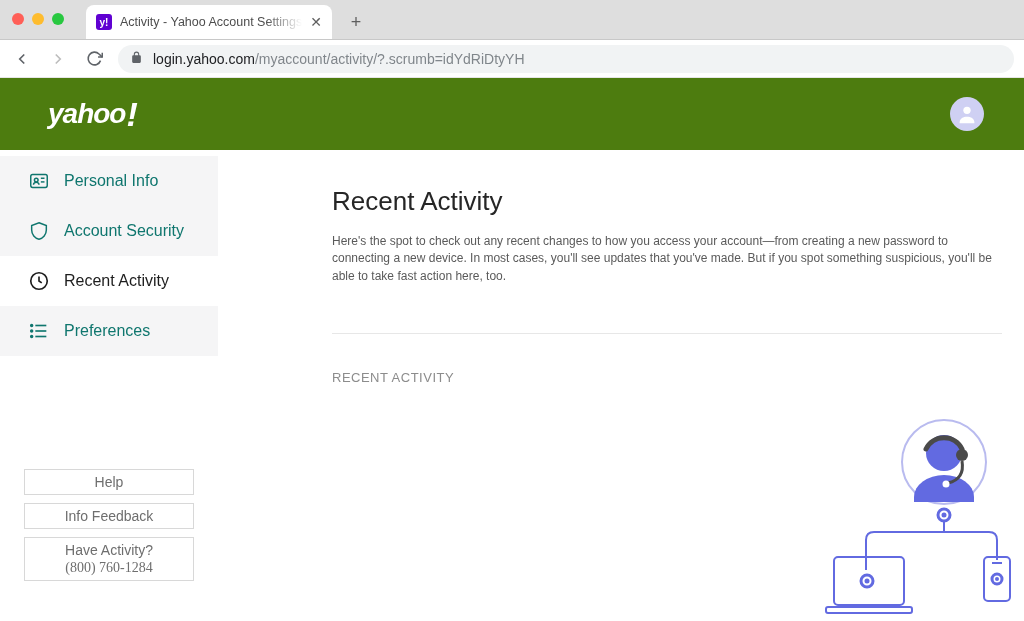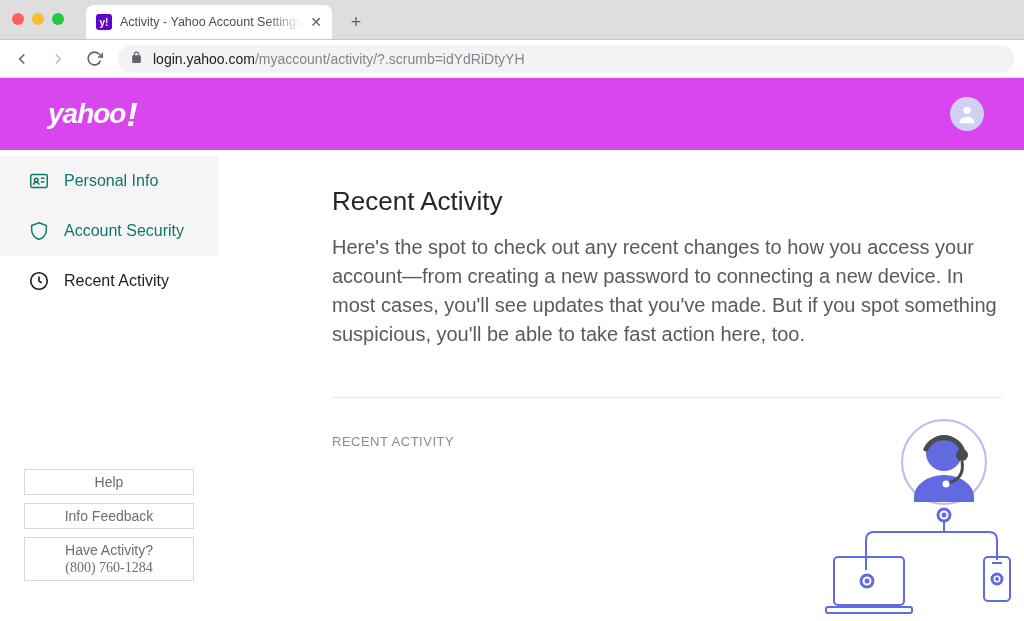--- a/index.html
+++ b/index.html
@@ -121,21 +121,21 @@
       color: #202124;
     }
     .url-lock { color: #5f6368; font-size: 12px; }
     .url-text { color: #5f6368; }
     .url-domain { color: #202124; }
     .url-rest { color: #80868b; }
 
     
     .yahoo-header {
       height: 72px;
-      background: #d946ef;
+      background: #4d7c0f;
       display: flex;
       align-items: center;
       padding: 0 40px 0 48px;
       justify-content: space-between;
     }
     .yahoo-logo {
       color: #fff;
       font-weight: 800;
       font-size: 28px;
       font-style: italic;
@@ -225,21 +225,21 @@
       overflow: hidden;
       position: relative;
     }
     .page-title {
       font-size: 26px;
       color: #262626;
       font-weight: 400;
       margin-bottom: 16px;
     }
     .page-desc {
-      font-size: 20px;
+      font-size: 12px;
       color: #5a5a5a;
       line-height: 1.45;
       max-width: 680px;
     }
     .section-divider {
       border: none;
       border-top: 1px solid #e7e7e7;
       margin: 48px 0 36px 0;
     }
     .section-eyebrow {
@@ -351,20 +351,33 @@
     </div>
     <div class="sidebar-item active">
       <span class="sidebar-icon">
         <svg width="22" height="22" viewBox="0 0 24 24" stroke-width="1.8">
             <circle cx="12" cy="12" r="9"></circle>
             <path d="M12 7v5l3 2"></path>
           </svg>
       </span>
       <span>Recent Activity</span>
     </div>
+    <div class="sidebar-item">
+      <span class="sidebar-icon">
+        <svg width="22" height="22" viewBox="0 0 24 24" stroke-width="1.8">
+            <line x1="8" y1="6" x2="20" y2="6"></line>
+            <line x1="8" y1="12" x2="20" y2="12"></line>
+            <line x1="8" y1="18" x2="20" y2="18"></line>
+            <circle cx="4" cy="6" r="1"></circle>
+            <circle cx="4" cy="12" r="1"></circle>
+            <circle cx="4" cy="18" r="1"></circle>
+          </svg>
+      </span>
+      <span>Preferences</span>
+    </div>
 
     <div class="sidebar-links">
       <div class="sidebar-link-box">
         <span>Help</span>
       </div>
       <div class="sidebar-link-box">
         <span>Info Feedback</span>
       </div>
       <div class="sidebar-link-box">
         <span>Have Activity?</span>

